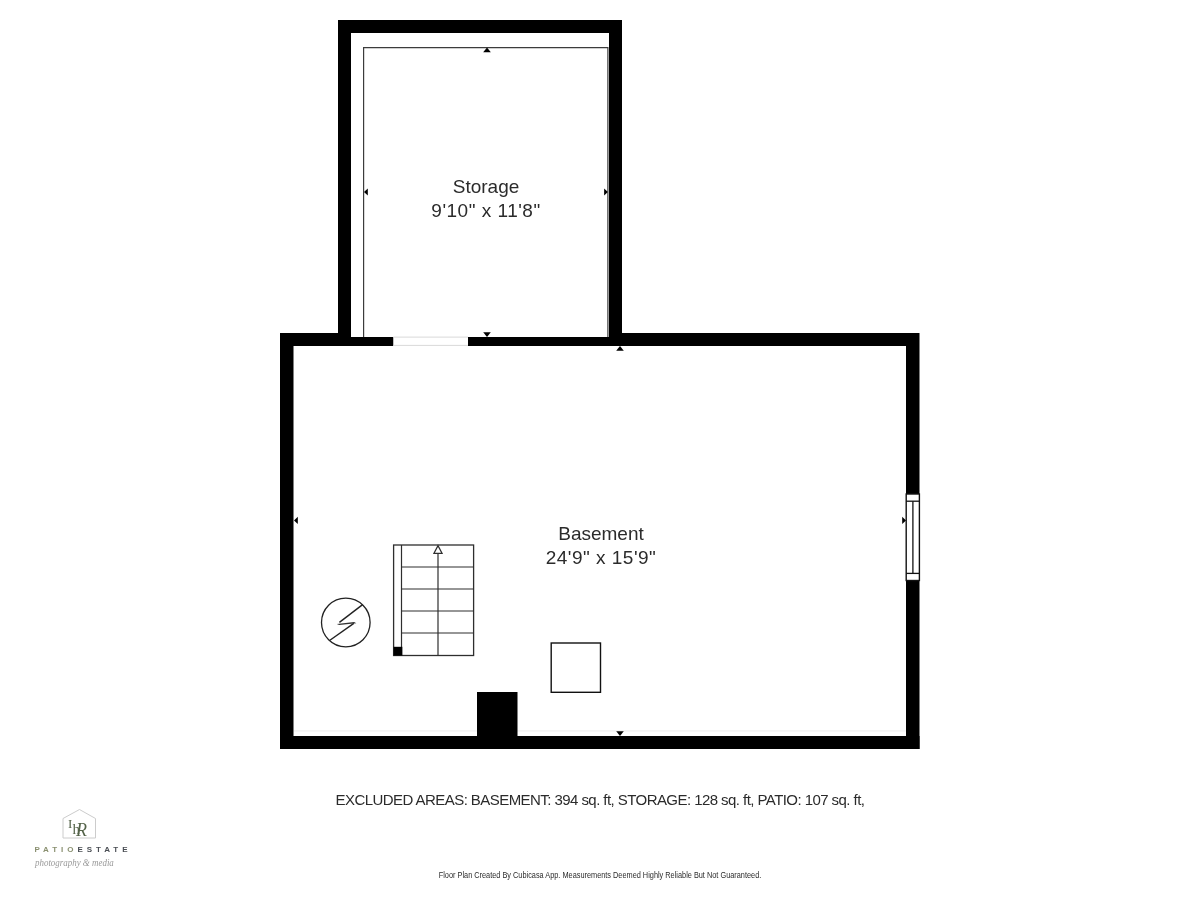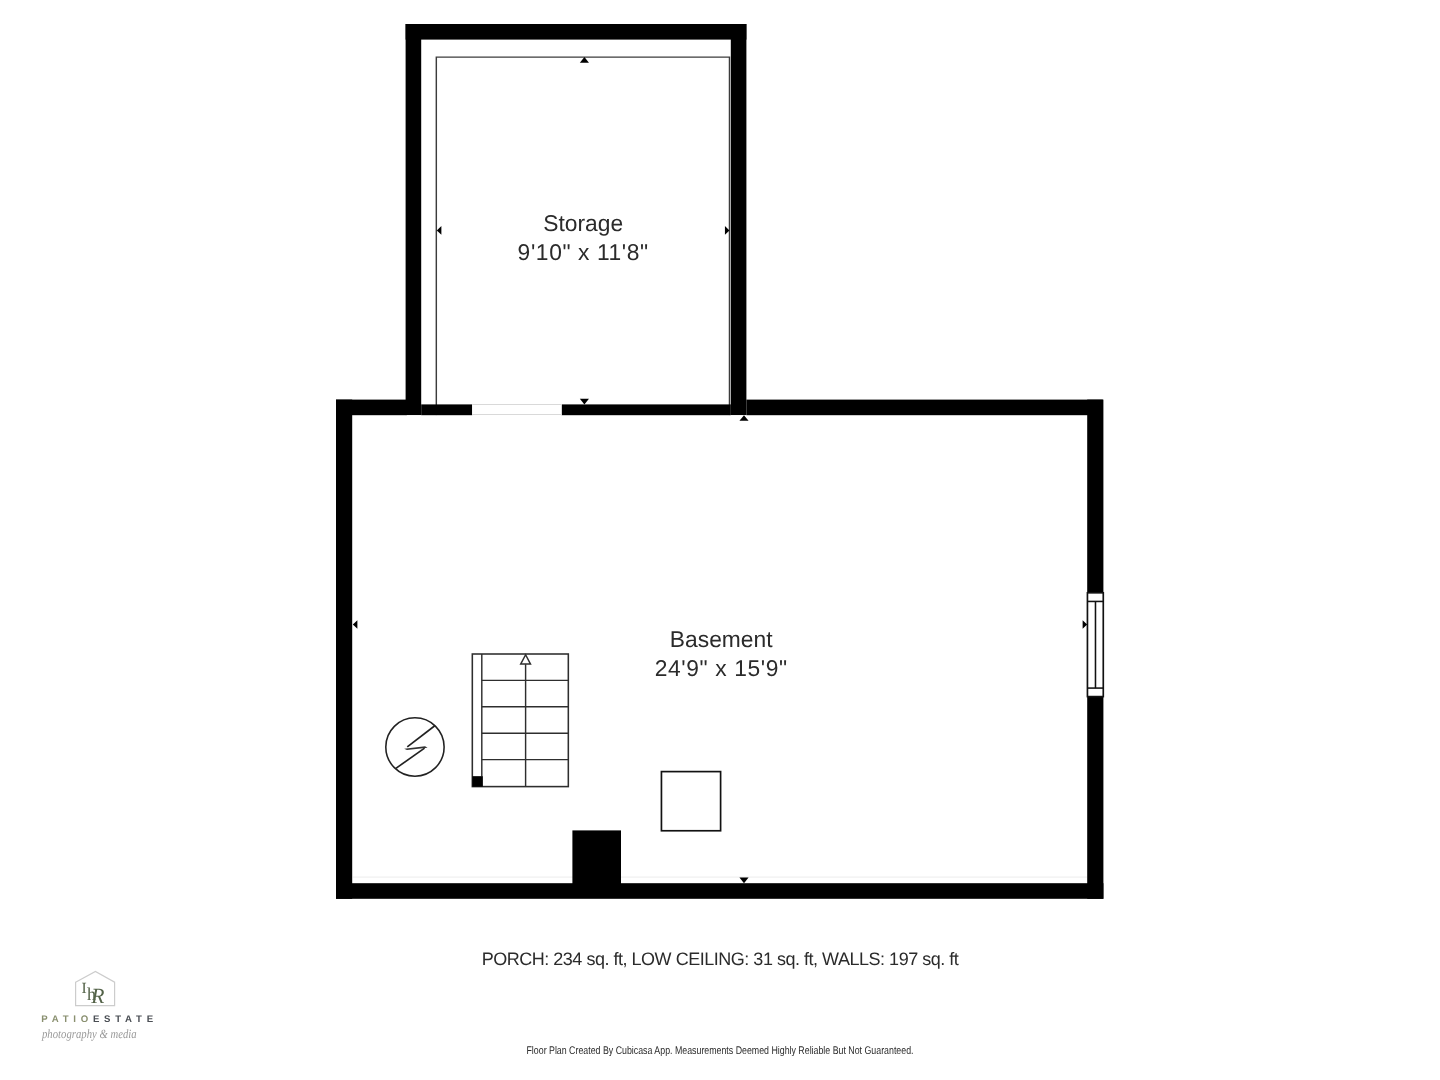--- a/index.html
+++ b/index.html
@@ -96,21 +96,21 @@
   <text x="486" y="192.5" font-size="19" fill="#2b2b2b" text-anchor="middle">Storage</text>
 
   <text x="486" y="216.5" font-size="19" fill="#2b2b2b" text-anchor="middle" letter-spacing="0.5">9'10" x 11'8"</text>
 
   <text x="601" y="539.5" font-size="19" fill="#2b2b2b" text-anchor="middle">Basement</text>
 
   <text x="601" y="563.5" font-size="19" fill="#2b2b2b" text-anchor="middle" letter-spacing="0.5">24'9" x 15'9"</text>
 </svg>
 
 <div class="abs" style="left:0;top:790.5px;width:1200px;text-align:center;font-size:15px;line-height:17px;color:#2b2b2b;">
-  <div style="letter-spacing:-0.4px;">PORCH: 234 sq. ft, LOW CEILING: 31 sq. ft, WALLS: 197 sq. ft</div>
+  <div style="letter-spacing:-0.56px;">EXCLUDED AREAS: BASEMENT: 394 sq. ft, STORAGE: 128 sq. ft, PATIO: 107 sq. ft,</div>
 </div>
 
 <div class="abs" style="left:0;top:869.5px;width:1200px;text-align:center;font-size:9.3px;color:#2b2b2b;transform:scaleX(0.79);transform-origin:600px 50%;">Floor Plan Created By Cubicasa App. Measurements Deemed Highly Reliable But Not Guaranteed.</div>
 
 <svg class="abs" width="70" height="60" viewBox="0 0 70 60" style="left:55px;top:805px;">
   <path d="M 8,13.5 L 24.5,4.5 L 40.5,13.5 L 40.5,33 L 8,33 Z" fill="none" stroke="#cccccc" stroke-width="1"></path>
   <text x="13" y="22.5" font-family="Liberation Serif, serif" font-size="13" fill="#546349">I</text>
   <text x="17.5" y="28.5" font-family="Liberation Serif, serif" font-size="15" fill="#546349">h</text>
   <text x="21" y="31" font-family="Liberation Serif, serif" font-style="italic" font-size="18" fill="#546349">R</text>
 </svg>

